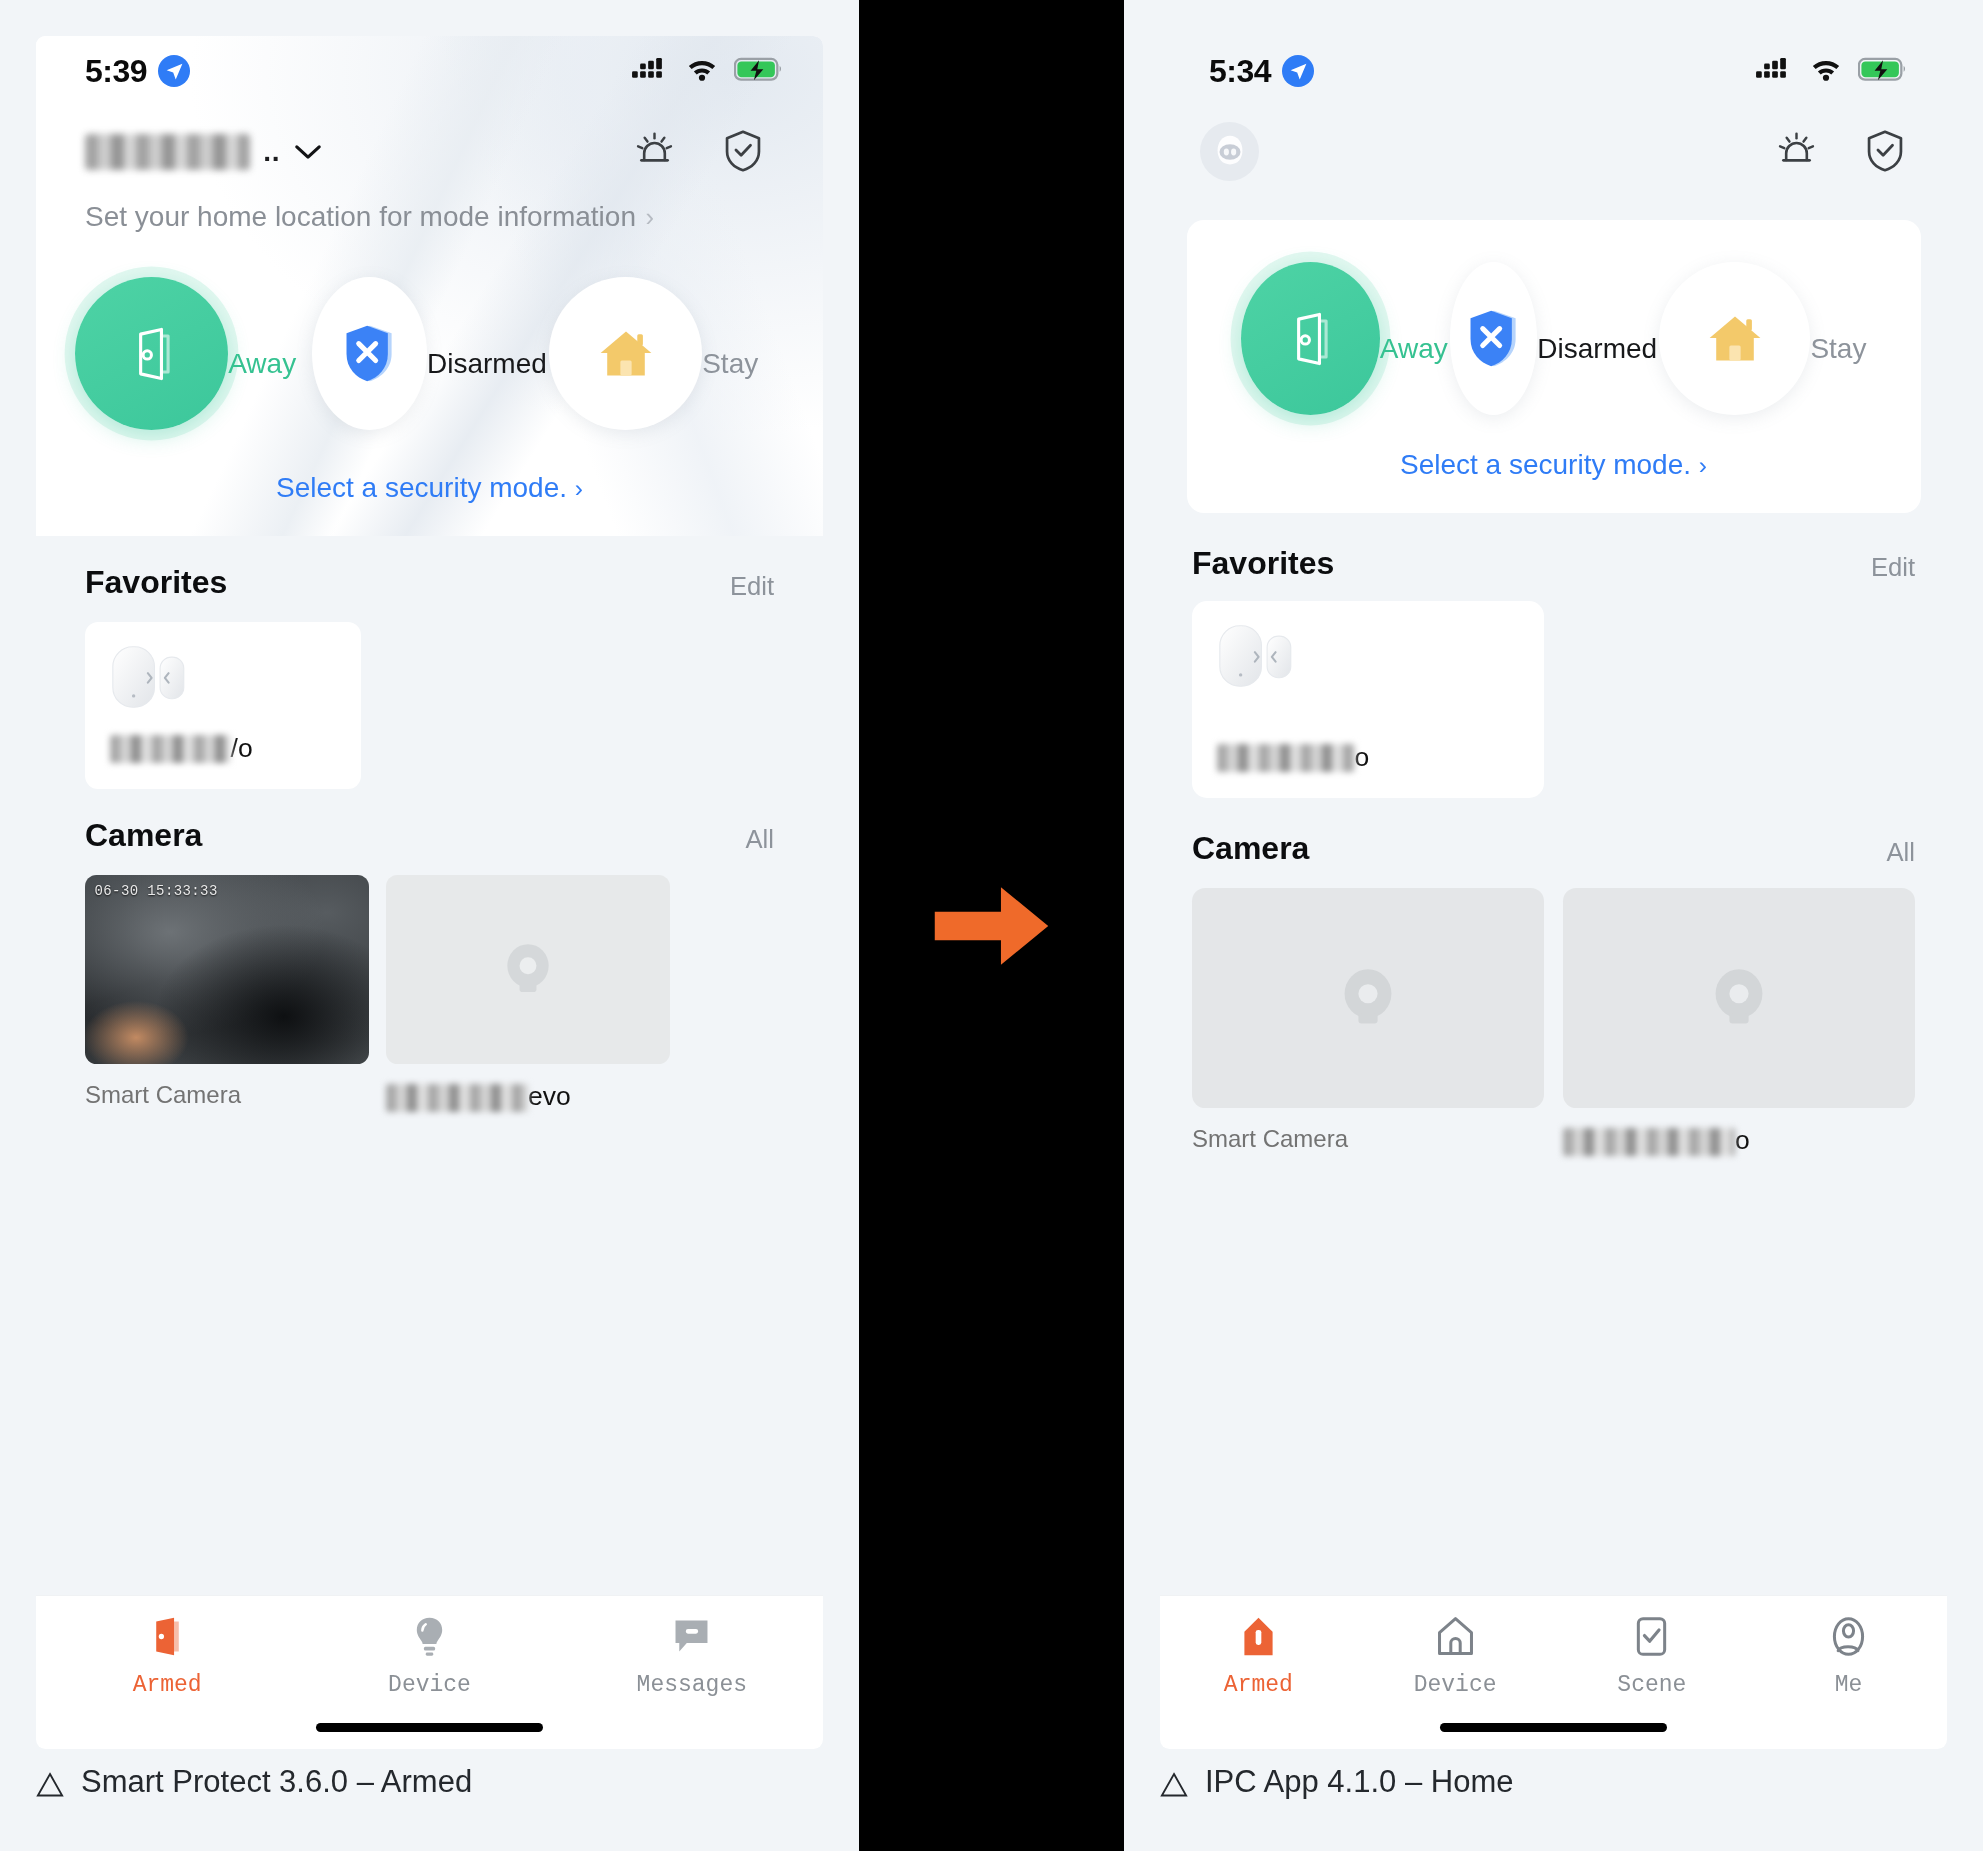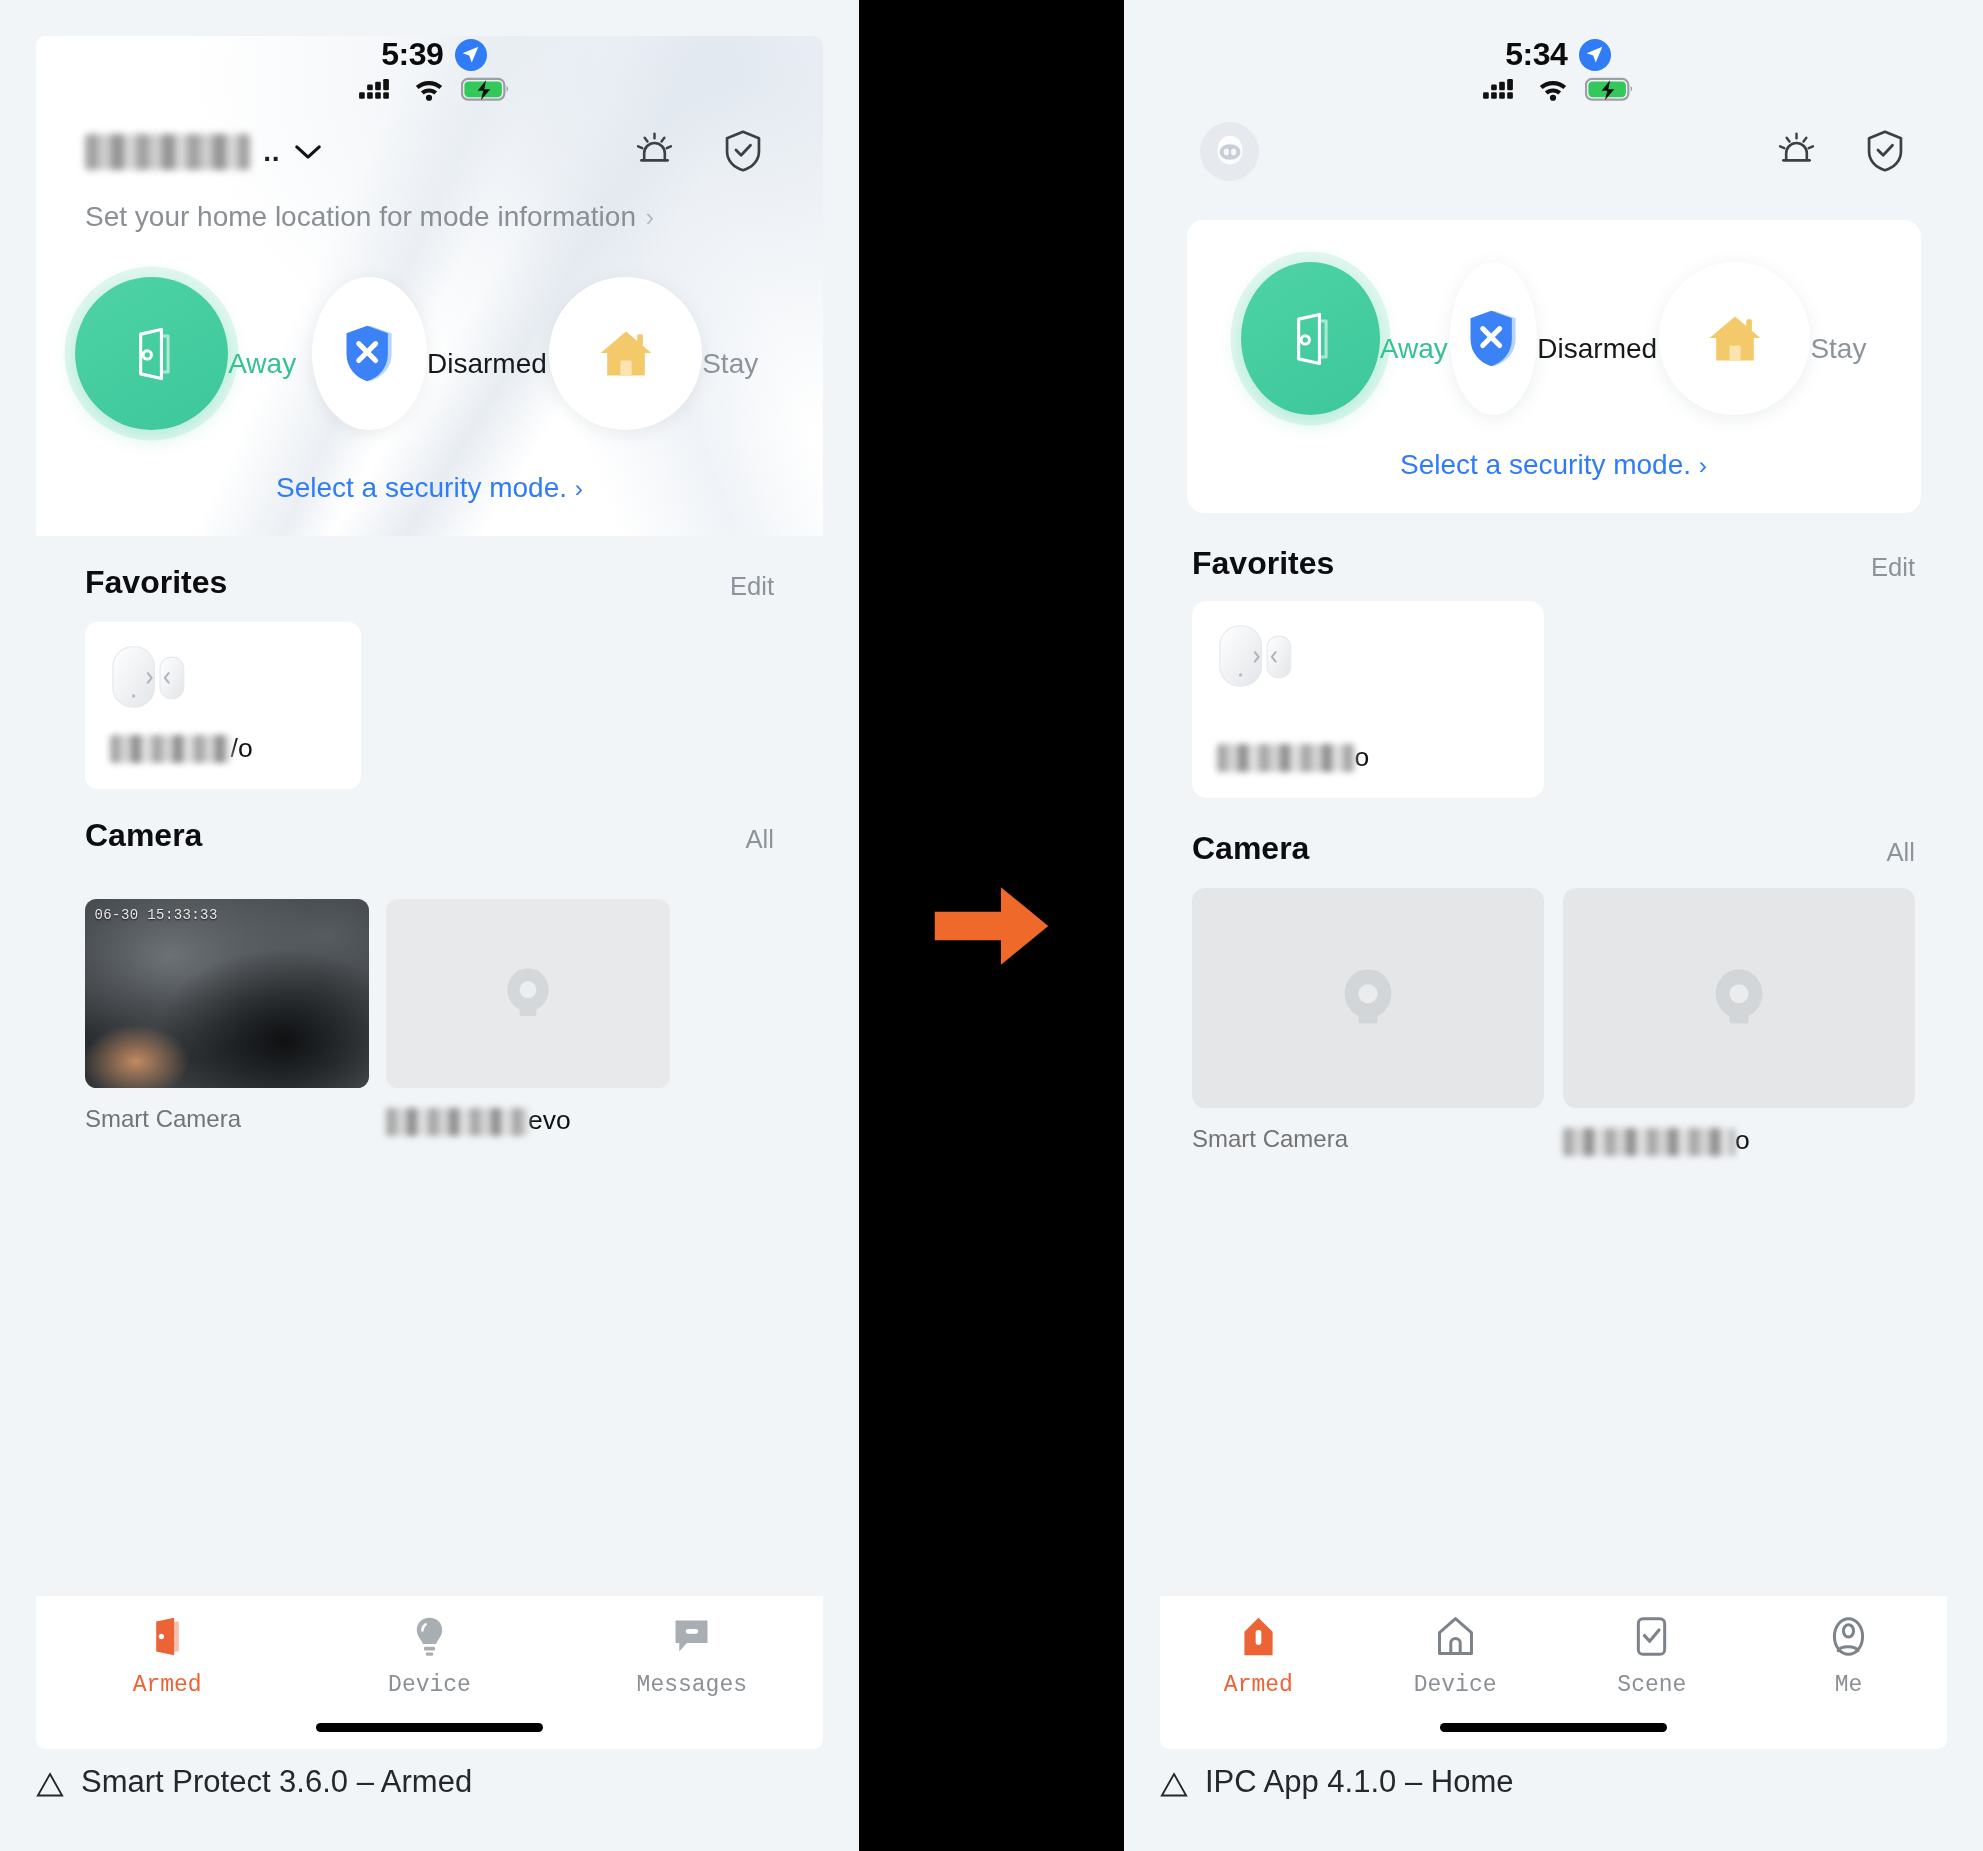--- a/index.html
+++ b/index.html
@@ -52,21 +52,20 @@
 
   
   .statusbar {
     height: 70px;
     display: flex;
     align-items: center;
     justify-content: space-between;
     padding: 0 40px 0 49px;
     position: relative;
     z-index: 5;
-    flex-direction: column;
   }
   .sb-left { display: flex; align-items: center; gap: 11.4px; }
   .sb-time { font-size: 32px; font-weight: 700; color: #0b0b0b; letter-spacing: -0.5px; }
   .loc-badge {
     width: 32px; height: 32px; border-radius: 50%;
     background: #2f7cf6; display: flex; align-items: center; justify-content: center;
   }
   .sb-right { display: flex; align-items: center; gap: 16px; }
 
   
@@ -171,21 +170,21 @@
   }
   .name-blur {
     height: 28px; width: 121px; border-radius: 2.8px;
     background: repeating-linear-gradient(90deg,#a8a8a8 0,#a8a8a8 10.4px,#d2d2d2 10.4px,#d2d2d2 21px,#919191 21px,#919191 31px,#dedede 31px,#dedede 42px);
     filter: blur(3px);
   }
   .name-tail { font-size: 26.5px; color: #111; margin-left: 0px; }
 
   
   .cam-row { display: flex; gap: 17px; padding: 21px 49px 0 49px; }
-  .cam { width: 284px; margin-top: 24px; }
+  .cam { width: 284px; }
   .cam-thumb {
     width: 284px; height: 189px; border-radius: 11.4px; overflow: hidden;
     position: relative; background: #e6e8ea;
   }
   .cam-thumb.dark {
     background:
       radial-gradient(ellipse at 18% 86%, #c28a62 0%, rgba(194,138,98,0) 16%),
       radial-gradient(ellipse at 70% 75%, #0e1012 0%, rgba(14,16,18,0) 46%),
       radial-gradient(ellipse at 30% 30%, #6d7276 0%, rgba(109,114,118,0) 55%),
       radial-gradient(ellipse at 85% 20%, #575c60 0%, rgba(87,92,96,0) 60%),

